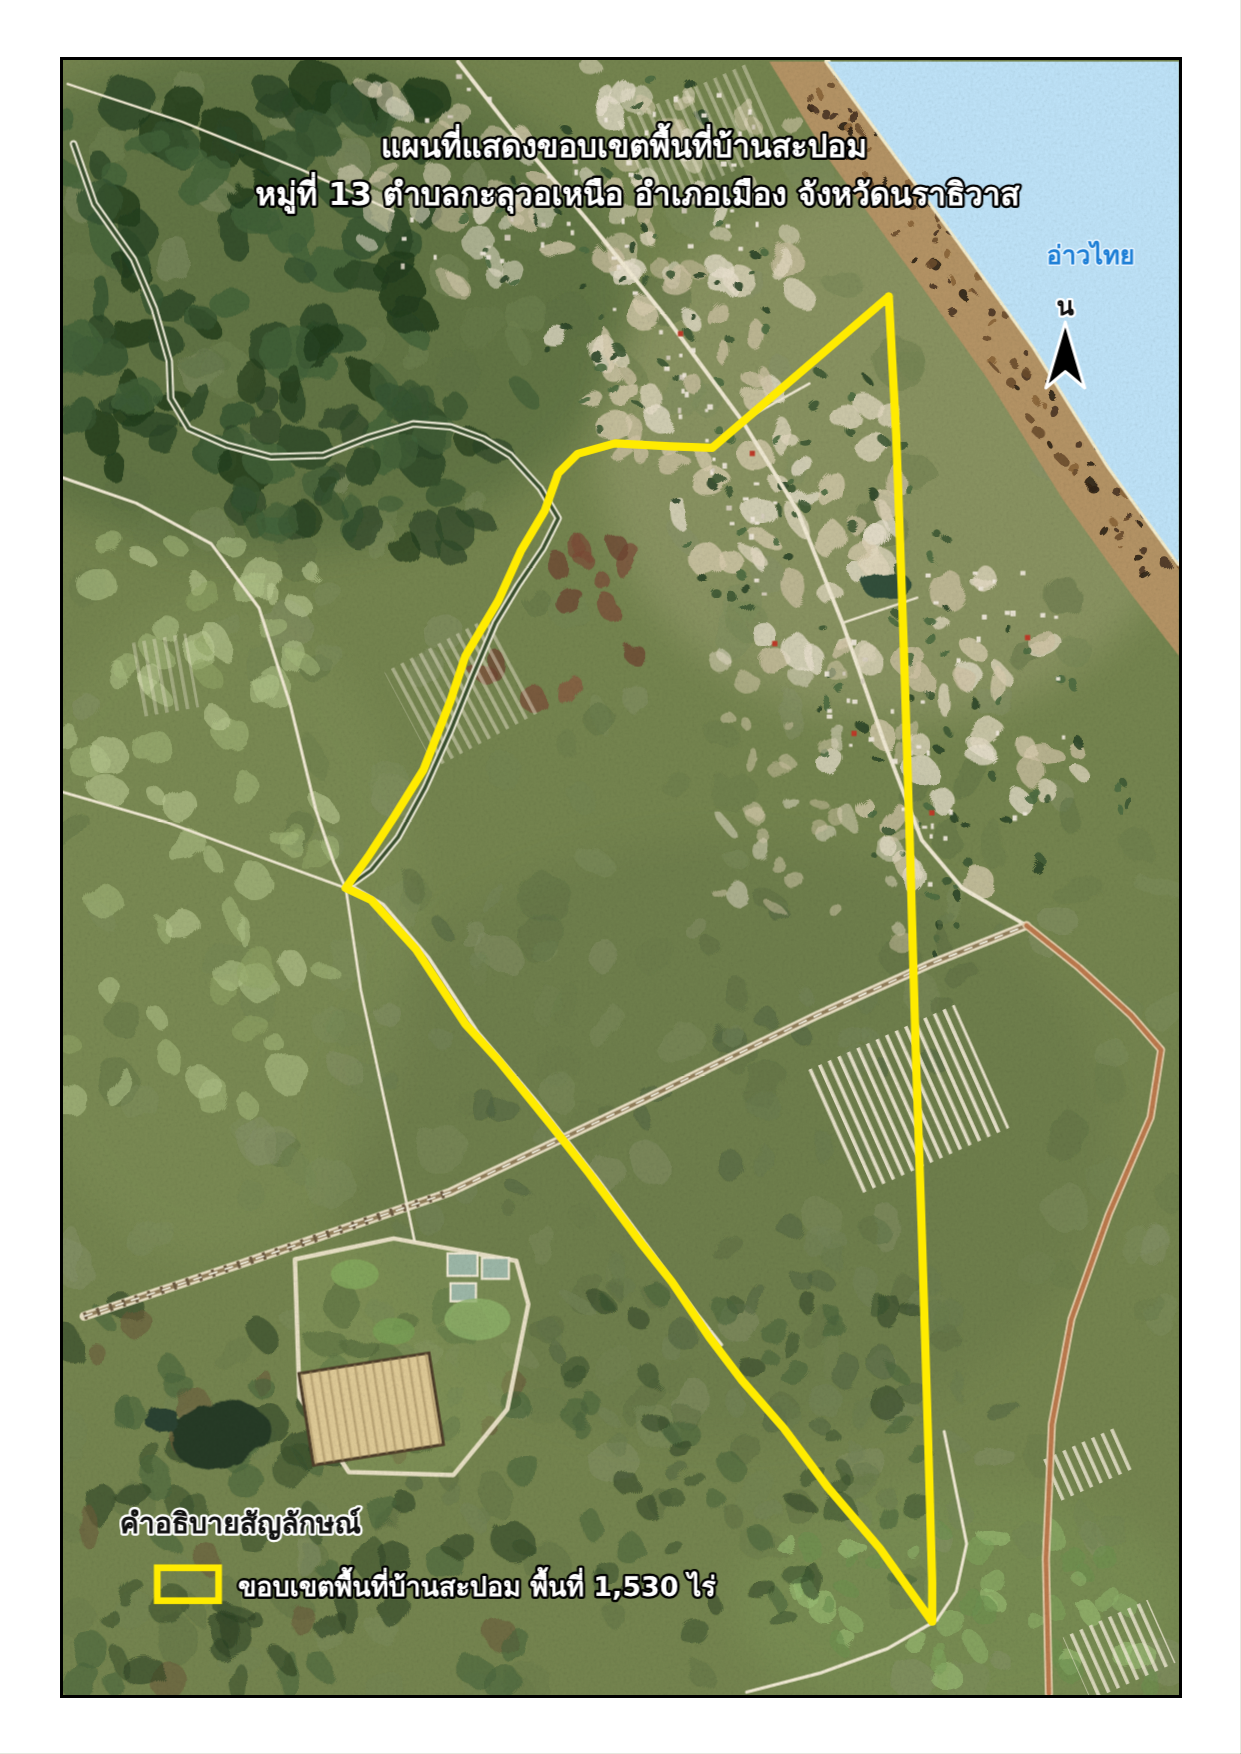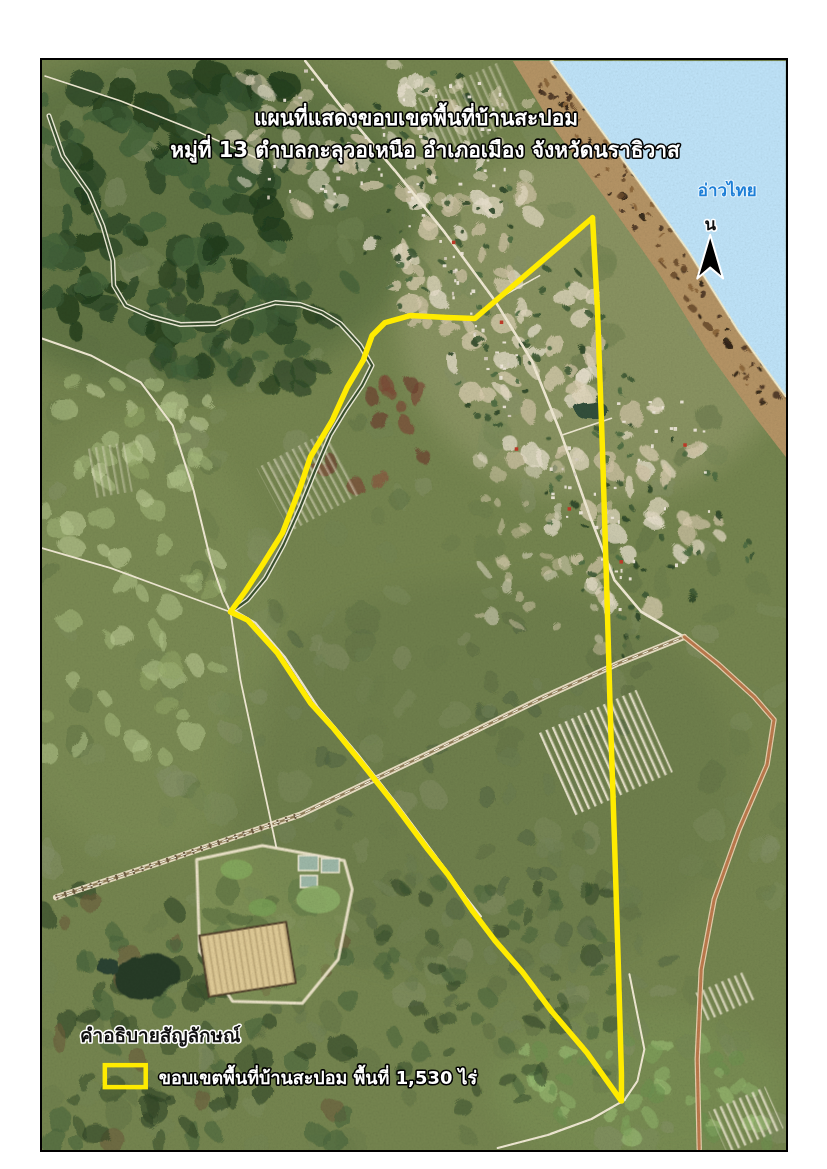--- a/index.html
+++ b/index.html
@@ -1,19 +1,19 @@
 <!DOCTYPE html>
 <html><head>
 <meta charset="utf-8">
 <style>
   html,body{margin:0;padding:0;background:#ffffff;}
   .page{position:relative;width:827px;height:1169px;background:#ffffff;overflow:hidden;
         font-family:"DejaVu Sans","Liberation Sans",sans-serif;}
   .map-frame{position:absolute;left:40px;top:38px;width:748px;height:1094px;
-             border:2px solid #000;box-sizing:border-box;background:#75855199;overflow:hidden;margin-top:20px;}
+             border:2px solid #000;box-sizing:border-box;background:#75855199;overflow:hidden;}
   .map-frame svg{position:absolute;left:0;top:0;width:100%;height:100%;display:block;}
   text{font-family:"DejaVu Sans","Liberation Sans",sans-serif;}
   .halo-w{fill:#ffffff;stroke:#000000;stroke-width:3.2px;paint-order:stroke;
           stroke-linejoin:round;font-weight:bold;}
   .halo-b{fill:#111111;stroke:#ffffff;stroke-width:3px;paint-order:stroke;
           stroke-linejoin:round;font-weight:bold;}
   .sea-lbl{stroke:#e8f5ff;stroke-width:2px;paint-order:stroke;stroke-linejoin:round;font-weight:bold;}
 </style>
 </head>
 <body>

